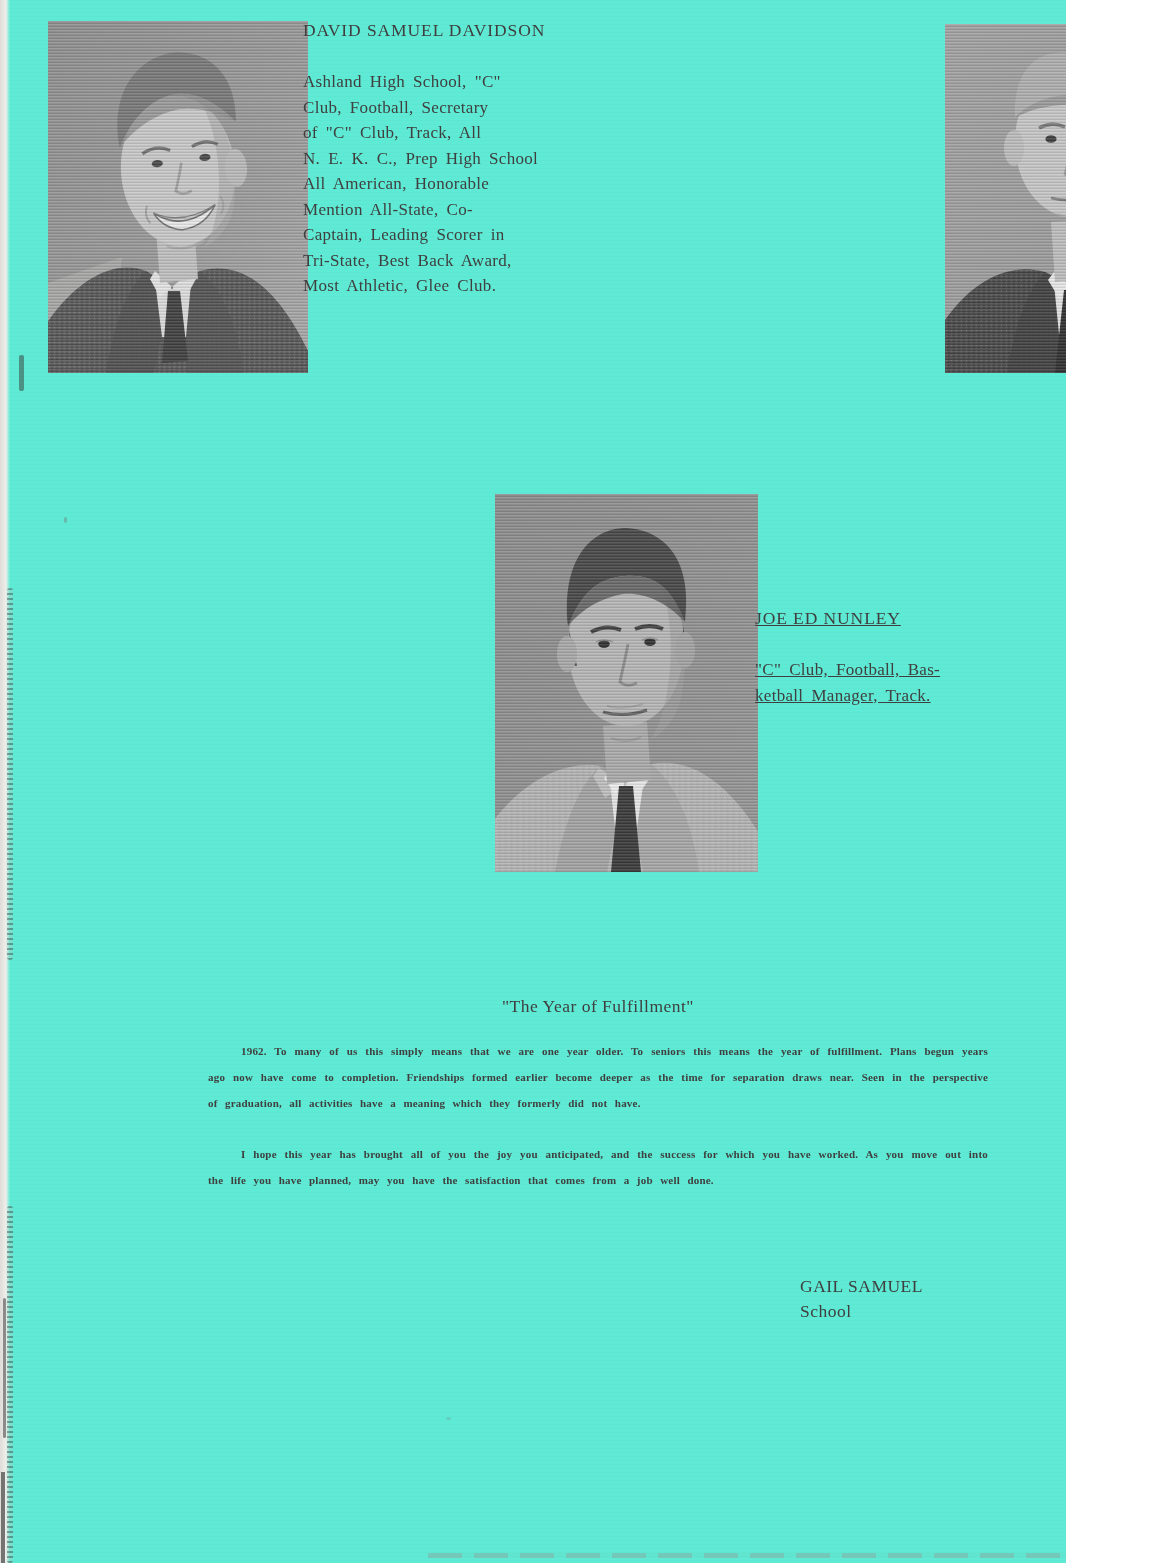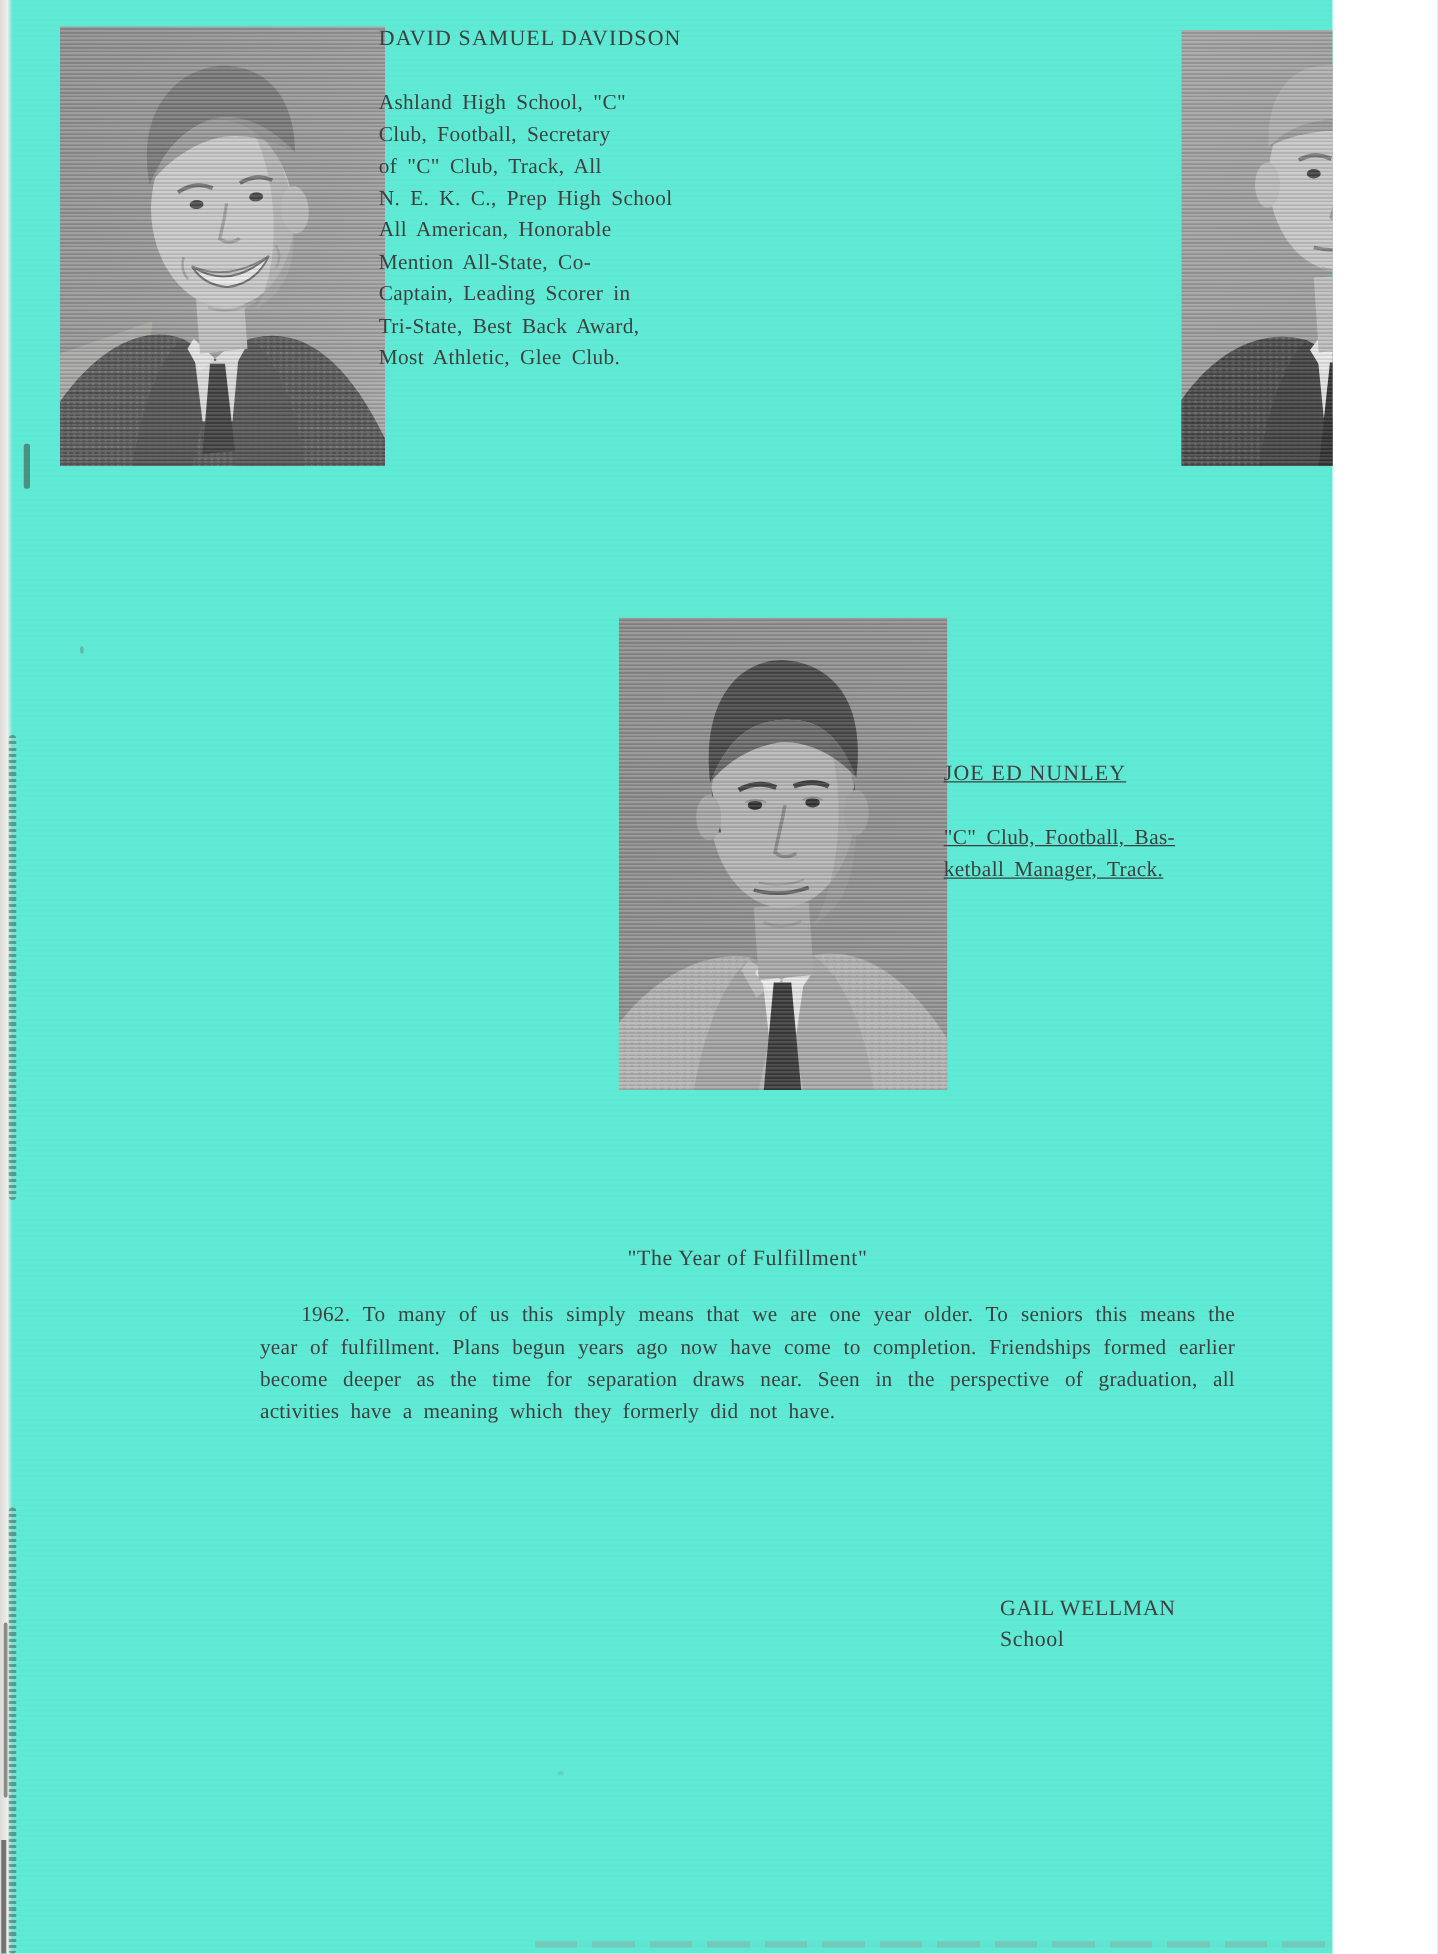--- a/index.html
+++ b/index.html
@@ -63,22 +63,22 @@
     letter-spacing:.3px;word-spacing:3.5px;white-space:pre-line;
   }
 
   
   .message{position:absolute;left:208px;top:996px;width:780px;}
   .message-title{
     margin:0 0 23px;text-align:center;font-weight:400;
     font-size:17.5px;letter-spacing:.5px;line-height:20px;
   }
   .message-para{
-    margin:0 0 26px;font-size:17px;line-height:25.8px;
-    text-align:justify;text-indent:33px;letter-spacing:.2px;word-spacing:4.5px;
+    margin:0 0 26px;font-size:11px;line-height:25.8px;
+    text-align:justify;text-indent:33px;letter-spacing:.2px;word-spacing:4.5px;font-weight:bold;
   }
   .signature{position:absolute;left:800px;top:1274px;font-size:17.5px;line-height:25px;letter-spacing:.5px;}
 </style>
 </head>
 <body>
 
 <div class="page">
 
   <div class="page-edge"></div>
   <div class="binding seg1"></div>
@@ -233,20 +233,21 @@
 
   <section class="profile profile-nunley">
     <h2 class="student-name">JOE ED NUNLEY</h2>
     <p class="student-activities">"C" Club, Football, Bas-
 ketball Manager, Track.</p>
   </section>
 
   <section class="message">
     <h3 class="message-title">"The Year of Fulfillment"</h3>
     <p class="message-para">1962. To many of us this simply means that we are one year older. To seniors this means the year of fulfillment. Plans begun years ago now have come to completion. Friendships formed earlier become deeper as the time for separation draws near. Seen in the perspective of graduation, all activities have a meaning which they formerly did not have.</p>
+    <p class="message-para">I hope this year has brought all of you the joy you anticipated, and the success for which you have worked. As you move out into the life you have planned, may you have the satisfaction that comes from a job well done.</p>
   </section>
 
   <div class="signature">
-    <div class="sig-name">GAIL WELLMAN</div>
+    <div class="sig-name">GAIL SAMUEL</div>
     <div class="sig-role">School</div>
   </div>
 
 </div>
 
 </body></html>

